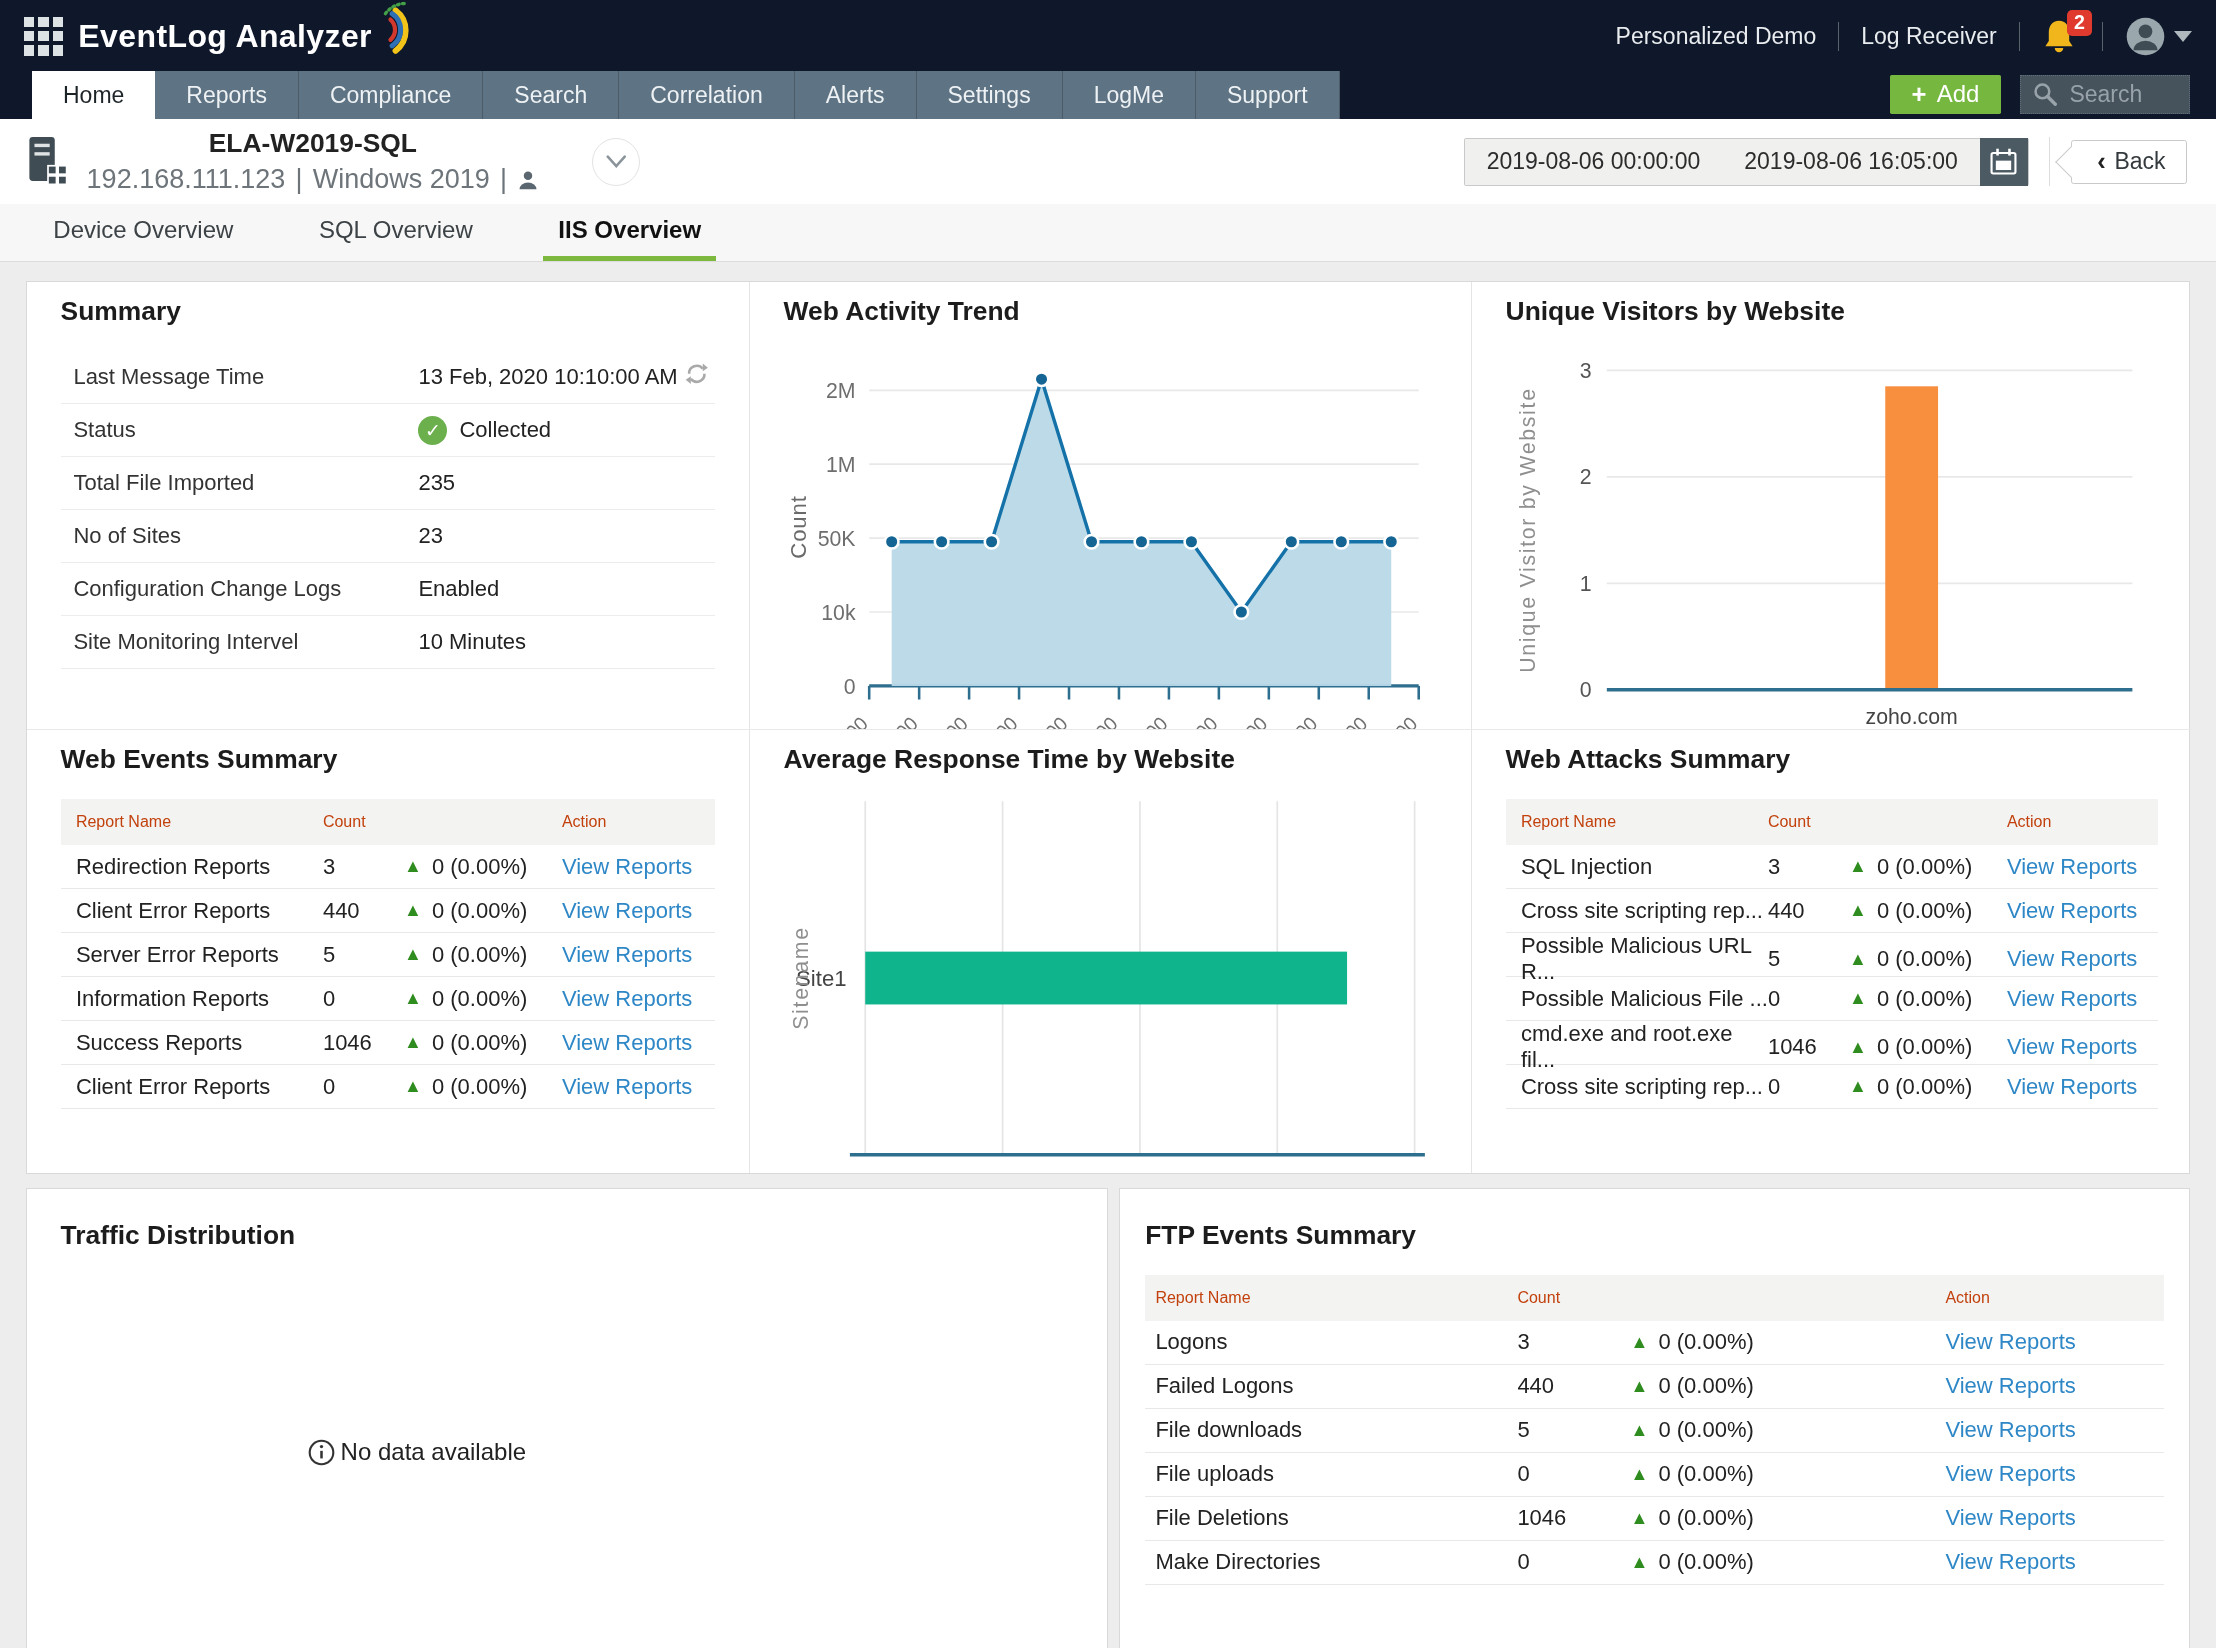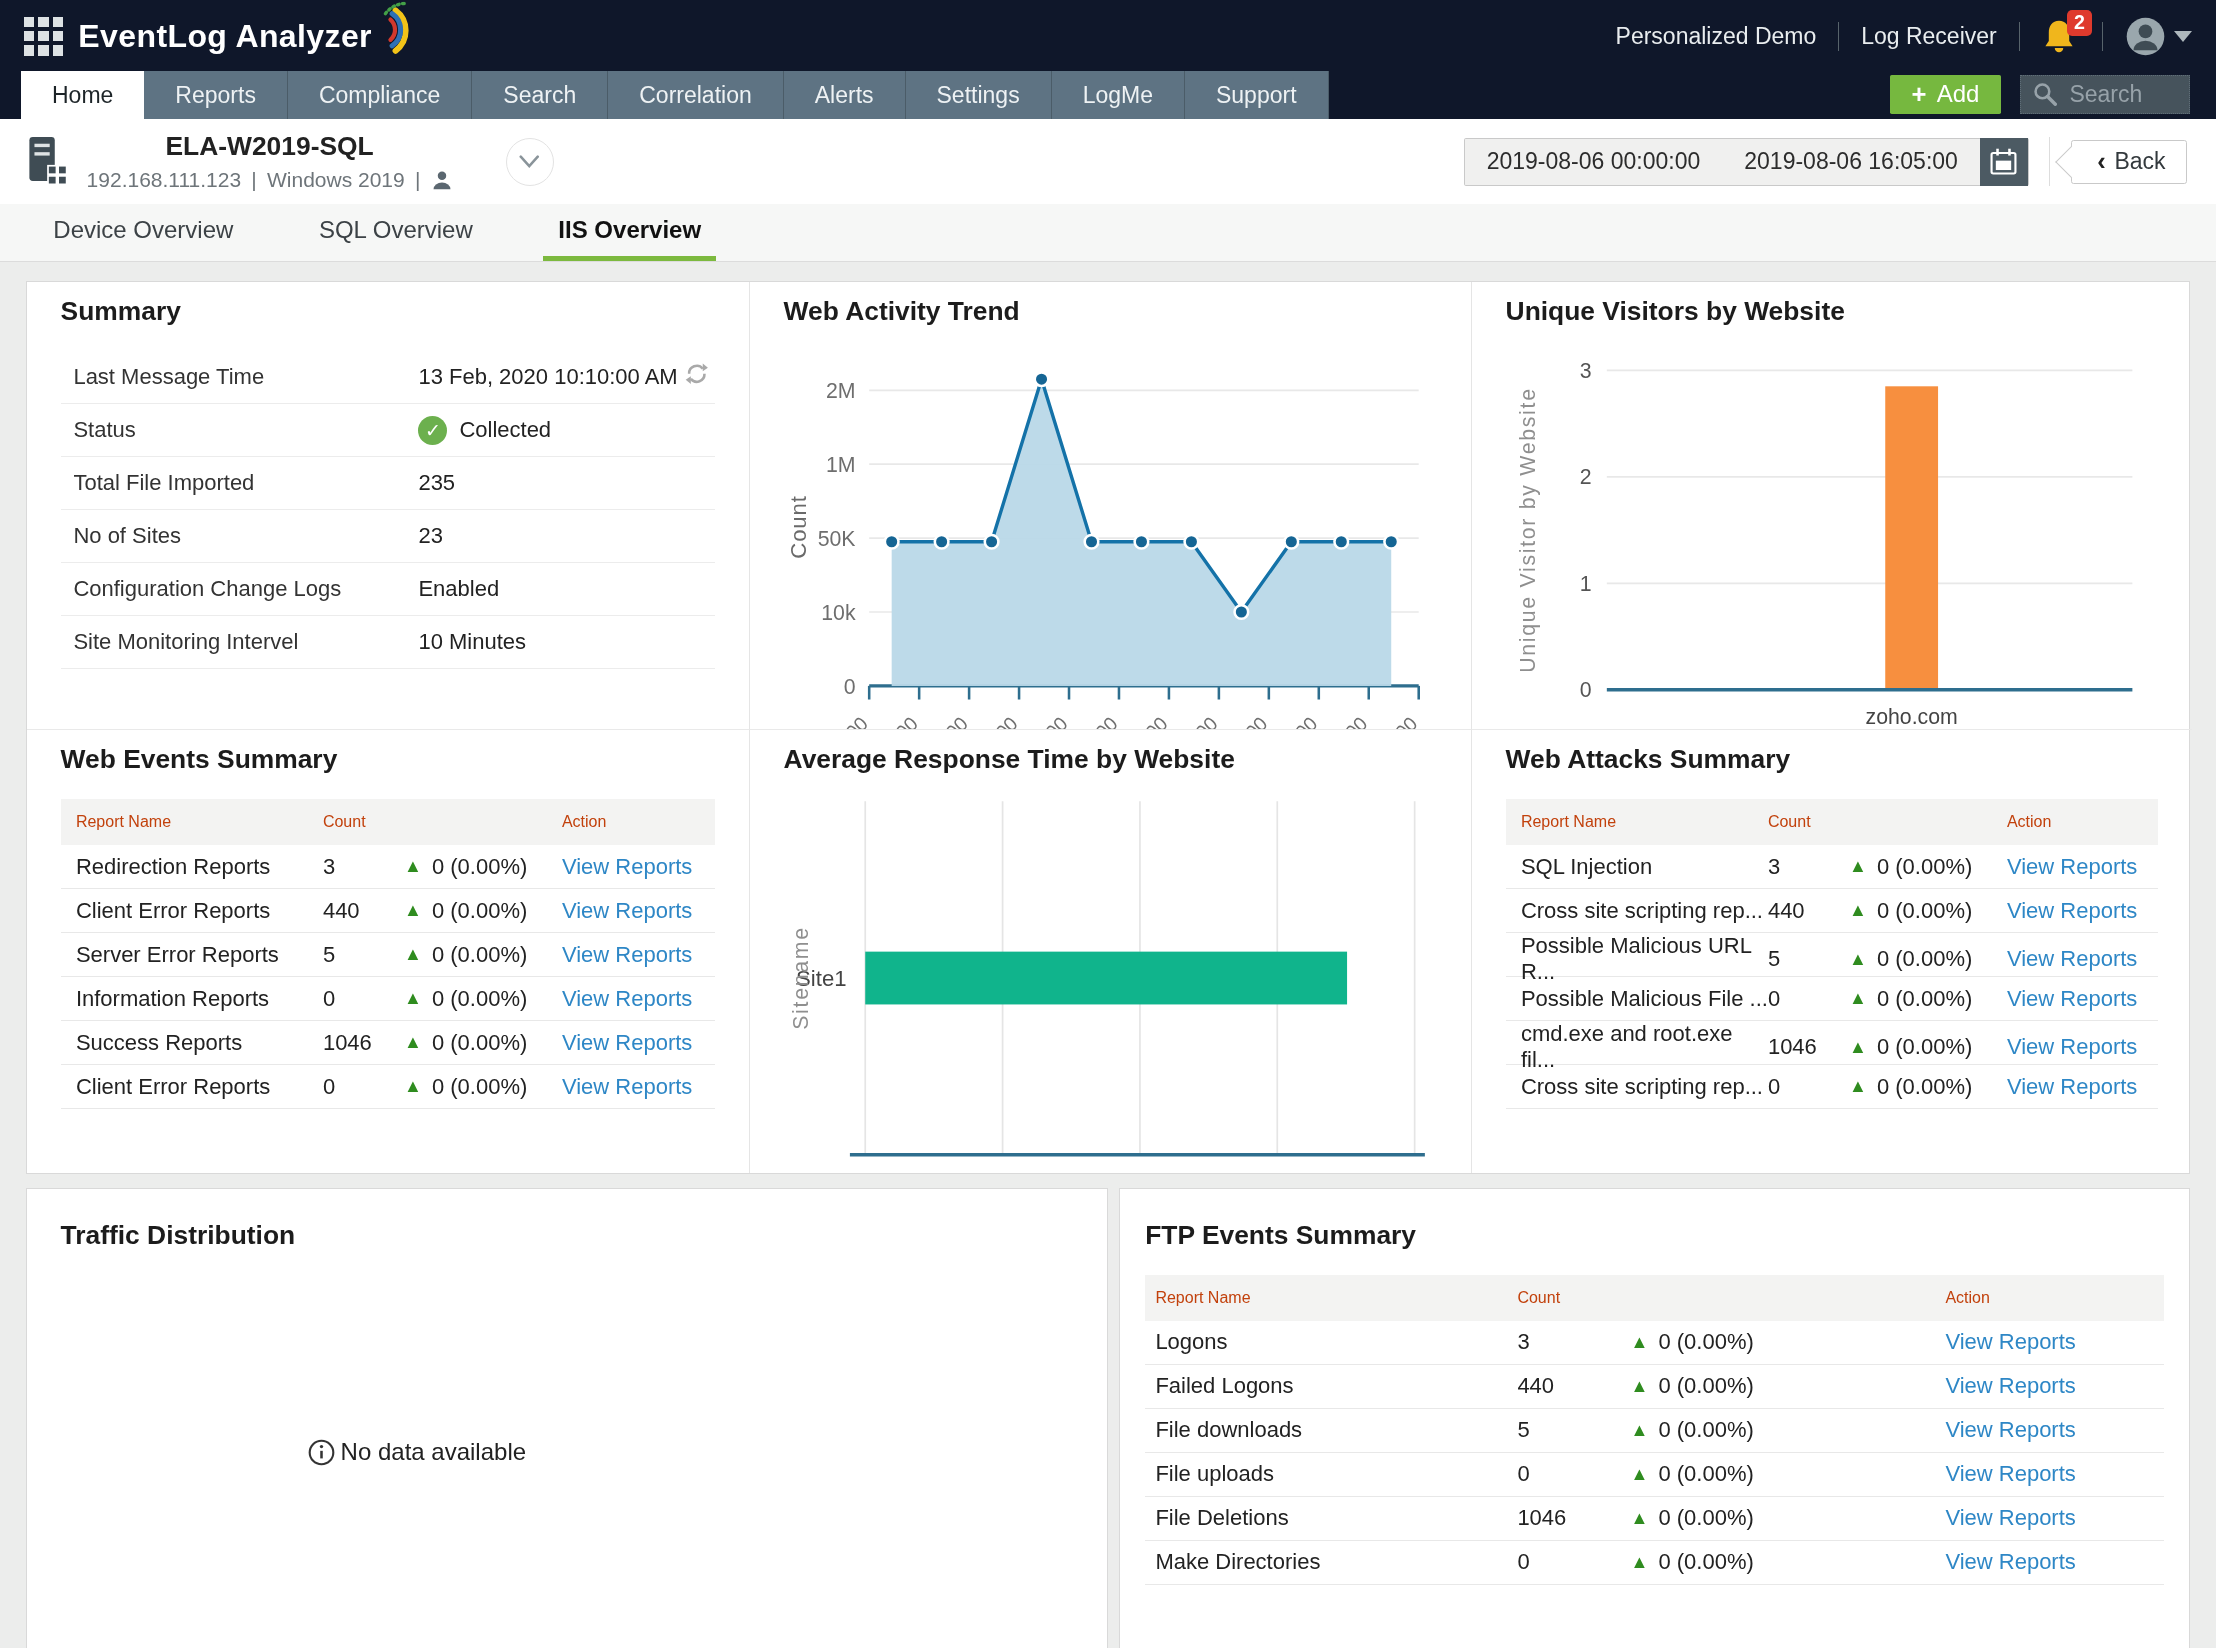--- a/index.html
+++ b/index.html
@@ -15,33 +15,33 @@
   .product-title { color:#fff; font-size:32px; font-weight:700; letter-spacing:0.4px; }
   .swoosh { margin-left:-5.1px; transform:translateY(-8.5px); }
   .top-right { display:flex; align-items:center; gap:22px; color:#e9edef; font-size:23px; }
   .vsep { width:0.9px; height:29px; background:#57636b; }
   .bell-wrap { position:relative; width:38px; height:38px; }
   .badge { position:absolute; top:-6.8px; right:-12px; background:#df3a2d; color:#fff; font-size:19.6px; line-height:25.6px; padding:0 6.8px; border-radius:5.1px; font-weight:700; }
   .avatar-wrap { display:flex; align-items:center; gap:8.5px; }
   .caret-down { width:0; height:0; border-left:9.4px solid transparent; border-right:9.4px solid transparent; border-top:11px solid #aeb8bd; }
 
   .navrow { position:absolute; left:0; right:0; bottom:0; height:48px; display:flex; align-items:flex-end; justify-content:space-between; }
-  .tabs { display:flex; margin-left:21px; height:48px; }
+  .tabs { display:flex; margin-left:32px; height:48px; }
   .tab { height:48px; line-height:48px; padding:0 31px; font-size:23px; color:#eef2f4; background:#5e7383; border-right:0.9px solid #4b5c68; cursor:pointer; }
   .tab.active { background:#ffffff; color:#1d2428; border-right:none; }
   .nav-right { display:flex; align-items:center; gap:19px; margin:0 25.6px 5.1px 0; }
   .add-btn { background:#76b83f; color:#fff; font-size:24px; height:39px; padding:0 22px; display:flex; align-items:center; gap:10.2px; border:none; border-radius:1.7px; cursor:pointer; }
   .add-plus { font-weight:700; font-size:25.6px; }
   .search-box { width:170px; height:39px; background:#46535c; border:0.9px dotted #5f6e78; display:flex; align-items:center; gap:12px; padding:0 12px; color:#97a2a9; font-size:23px; }
 
   
   .device-row { height:85px; background:#fff; display:flex; align-items:center; justify-content:space-between; padding:0 25.6px; }
   .device-left { display:flex; align-items:center; gap:17px; }
   .device-text .dname { font-size:26.4px; font-weight:700; color:#222;text-align:center; }
-  .device-sub { display:flex; align-items:center; gap:10.2px; font-size:21px; color:#6e757a; margin-top:5.1px; }
+  .device-sub { display:flex; align-items:center; gap:10.2px; font-size:27px; color:#6e757a; margin-top:5.1px; }
   .chev-circle { width:48px; height:48px; border:1.7px solid #e3e3e3; border-radius:50%; display:flex; align-items:center; justify-content:center; margin-left:36px; cursor:pointer; background:#fff; }
   .device-right { display:flex; align-items:center;margin-left:20px; }
   .date-box { display:flex; align-items:center; height:48px; background:#f0f0ef; border:0.9px solid #c9c9c9; border-radius:1.7px; }
   .date-val { font-size:23px; color:#2c2c2c; padding:0 22px; cursor:pointer; }
   .cal-btn { width:48px; height:48px; background:#4c5a63; display:flex; align-items:center; justify-content:center; cursor:pointer; }
   .right-sep { width:0.9px; height:49px; background:#ddd; margin:0 20.5px; }
   .back-btn { position:relative; height:44px; background:#fff; border:0.9px solid #c9c9c9; border-radius:2.6px; display:flex; align-items:center; gap:8.5px; padding:0 20.5px 0 25.6px; font-size:23px; color:#33393d; cursor:pointer; margin-right:3.4px; }
   .back-btn::before { content:''; position:absolute; left:-12px; top:50%; width:22px; height:22px; transform:translateY(-50%) rotate(45deg); background:#fff; border-left:0.9px solid #c9c9c9; border-bottom:0.9px solid #c9c9c9; }
   .back-chev { font-weight:700; font-size:25.6px; color:#222; }
 

